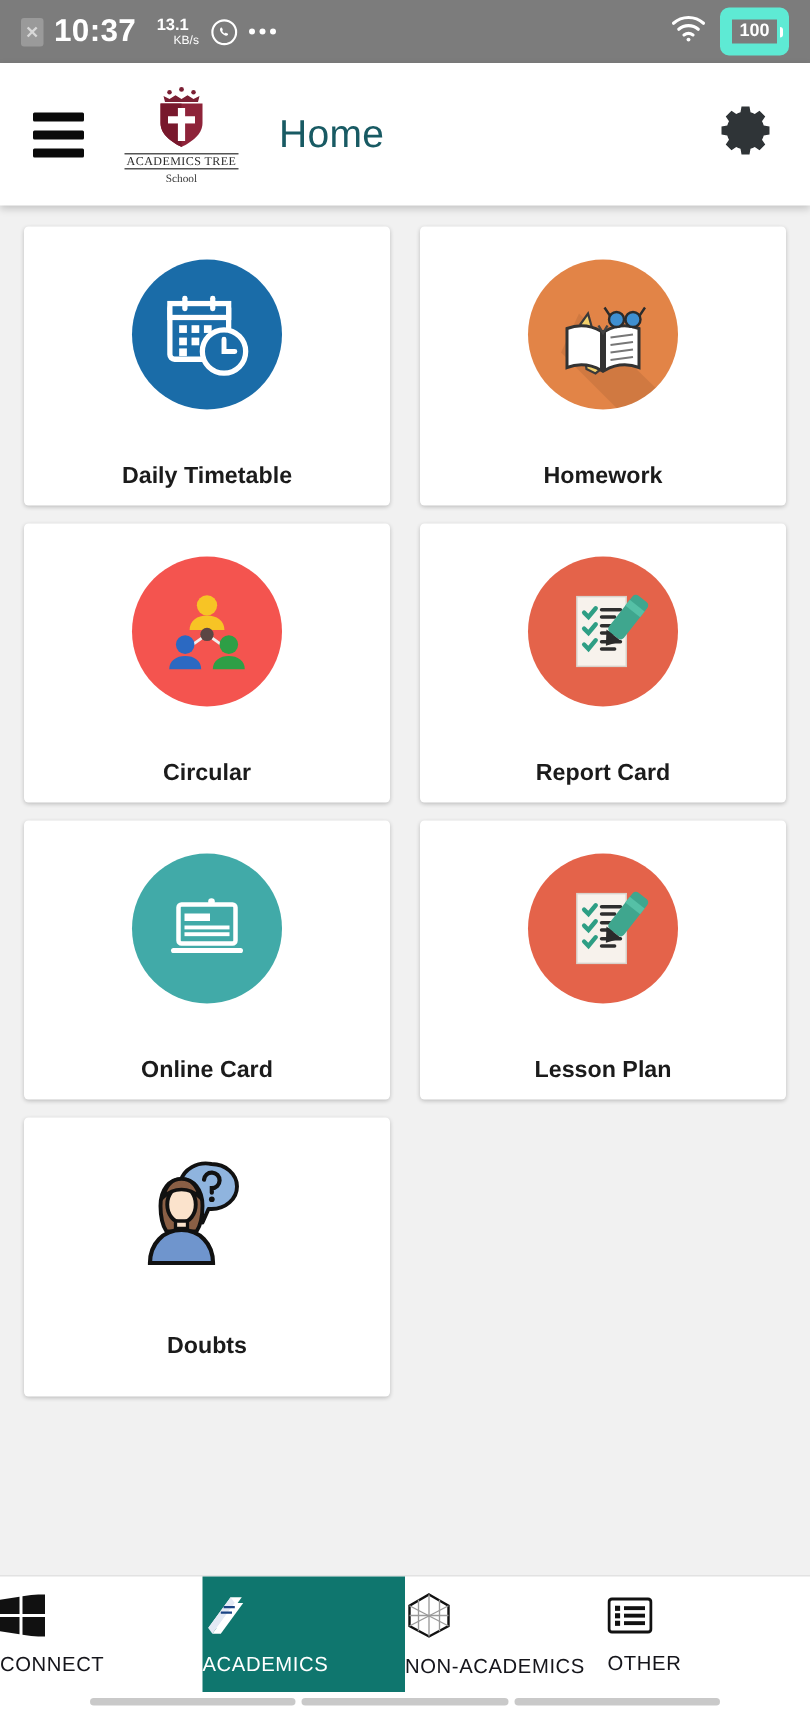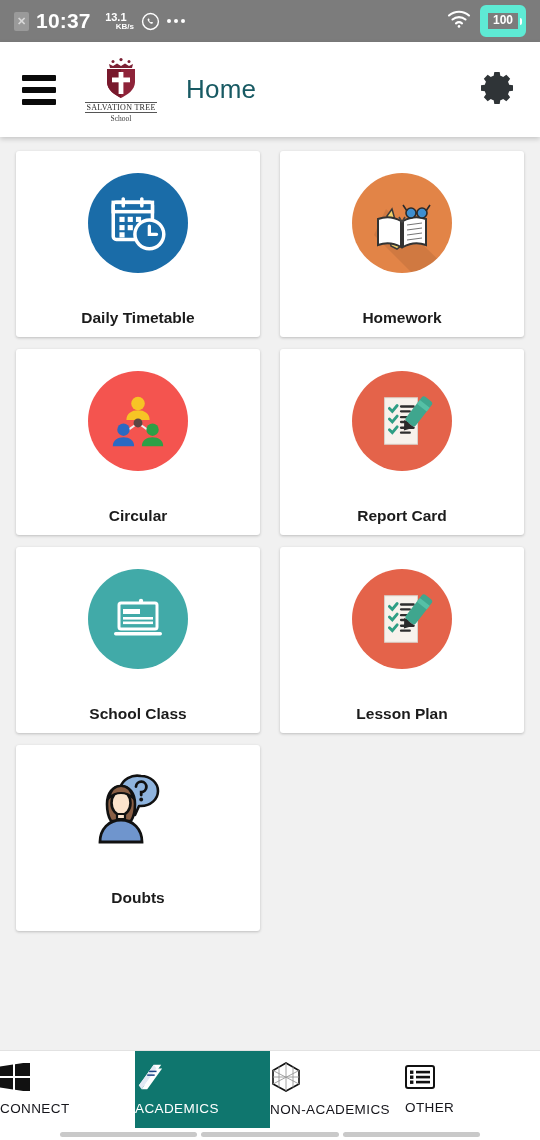--- a/index.html
+++ b/index.html
@@ -19,21 +19,21 @@
   .sb-left { display: flex; align-items: center; gap: 7px; }
   .sb-right { margin-left: auto; display: flex; align-items: center; gap: 9px; }
   .sim-icon {
     width: 15px; height: 19px; border-radius: 2px; background: #9a9a9a;
     display: flex; align-items: center; justify-content: center;
     font-size: 11px; color: #d8d8d8; font-weight: bold;
   }
   .sb-time { font-size: 21px; font-weight: bold; letter-spacing: .2px; }
   .sb-speed { display: flex; flex-direction: column; align-items: center; line-height: 1; }
   .sb-speed .num { font-size: 11px; font-weight: bold; }
-  .sb-speed .unit { font-size: 8px; font-weight: bold; padding-left: 18px; }
+  .sb-speed .unit { font-size: 8px; font-weight: normal; padding-left: 18px; }
   .wa-icon { width: 19px; height: 19px; }
   .dots { display: flex; gap: 3px; align-items: center; }
   .dots i { width: 4px; height: 4px; background: #fff; border-radius: 50%; display: block; }
   .battery {
     border: 8px solid #5eead4; border-radius: 6px; padding: 1px 5px;
     font-size: 12px; font-weight: bold; line-height: 1.1; position: relative;
   }
   .battery::after {
     content: ""; position: absolute; right: -4px; top: 5px;
     width: 2px; height: 7px; background: #ffffff; border-radius: 0 2px 2px 0;
@@ -132,21 +132,21 @@
           <circle cx="12" cy="4.5" r="1.5"></circle>
             <circle cx="20" cy="2.6" r="1.6"></circle>
             <circle cx="28" cy="4.5" r="1.5"></circle>
           <path d="M8 7 L12 9 L16 6.5 L20 9 L24 6.5 L28 9 L32 7 L31 11 L9 11 Z"></path>
         </g>
         <path d="M6 12 h28 v13 c0 8-8 13-14 16-6-3-14-8-14-16z" fill="#8e2339"></path>
         <path d="M6 12 h14 v29 c-6-3-14-8-14-16z" fill="#78182c"></path>
         <rect x="17.6" y="15" width="4.8" height="22" fill="#ffffff"></rect>
         <rect x="11" y="20.5" width="18" height="4.8" fill="#ffffff"></rect>
       </svg>
-      <span class="logo-name">SALVATION TREE</span>
+      <span class="logo-name">ACADEMICS TREE</span>
       <span class="logo-sub">School</span>
     </div>
 
     <div class="page-title">Home</div>
 
     <div class="gear">
       <svg width="40" height="40" viewBox="0 0 24 24" fill="#2f3437">
         <path d="M12 8.2a3.8 3.8 0 1 0 0 7.6 3.8 3.8 0 0 0 0-7.6zm0 5.7a1.9 1.9 0 1 1 0-3.8 1.9 1.9 0 0 1 0 3.8z"></path>
         <path d="M21 13.6v-3.2l-2.3-.4a7 7 0 0 0-.7-1.7l1.3-1.9-2.3-2.3-1.9 1.3a7 7 0 0 0-1.7-.7L13 2.4H9.8L9.4 4.7a7 7 0 0 0-1.7.7L5.8 4.1 3.5 6.4l1.3 1.9a7 7 0 0 0-.7 1.7l-2.3.4v3.2l2.3.4c.2.6.4 1.2.7 1.7l-1.3 1.9 2.3 2.3 1.9-1.3c.5.3 1.1.5 1.7.7l.4 2.3H13l.4-2.3c.6-.2 1.2-.4 1.7-.7l1.9 1.3 2.3-2.3-1.3-1.9c.3-.5.5-1.1.7-1.7l2.3-.4z"></path>
       </svg>
@@ -278,21 +278,21 @@
               <rect x="17" y="22" width="17" height="5" fill="#fff"></rect>
               <g fill="#fff">
                   <rect x="17" y="30" width="30" height="2.6"></rect>
                   <rect x="17" y="34.5" width="30" height="2.6"></rect>
                 </g>
               <rect x="8" y="45" width="48" height="3.4" rx="1.7" fill="#fff"></rect>
               <circle cx="35" cy="14" r="2.2" fill="#fff"></circle>
             </svg>
           </div>
         </div>
-        <div class="card-label">School Class</div>
+        <div class="card-label">Online Card</div>
       </div>
 
       <div class="card">
         <div class="card-icon">
           <div class="circ" style="background:#e4634a">
             <svg width="62" height="62" viewBox="0 0 64 64">
               <rect x="14" y="8" width="34" height="48" fill="#f7f2ec" stroke="#d8d2cb" stroke-width="1"></rect>
               <g stroke="#2e9e84" stroke-width="3" fill="none" stroke-linecap="round">
                   <path d="M19 19l3 3 5-6"></path>
                   <path d="M19 30l3 3 5-6"></path>

